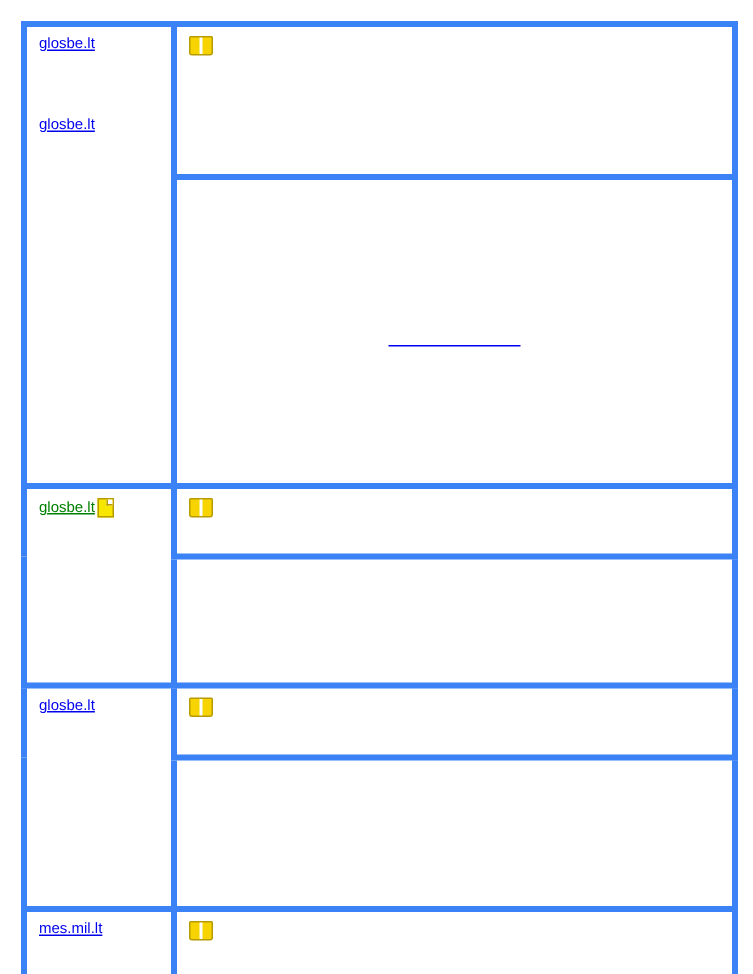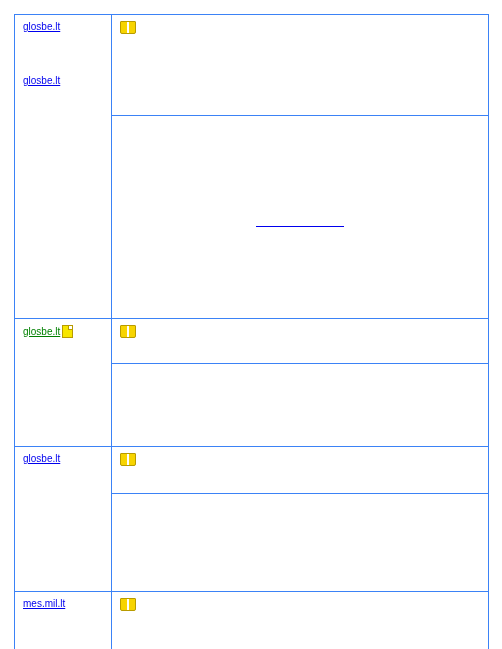--- a/index.html
+++ b/index.html
@@ -15,21 +15,21 @@
     width: 100%;
     border-collapse: collapse;
   }
   .row {
     display: table-row;
   }
   .cell {
     display: table-cell;
     vertical-align: top;
     padding: 6px 8px;
-    border: 1px solid #3b82f6;
+    border: 4px solid #3b82f6;
   }
   .left {
     width: 80px;
   }
   .link-blue {
     color: #0000ee;
     text-decoration: underline;
     cursor: pointer;
     display: inline-block;
     margin-bottom: 3px;

